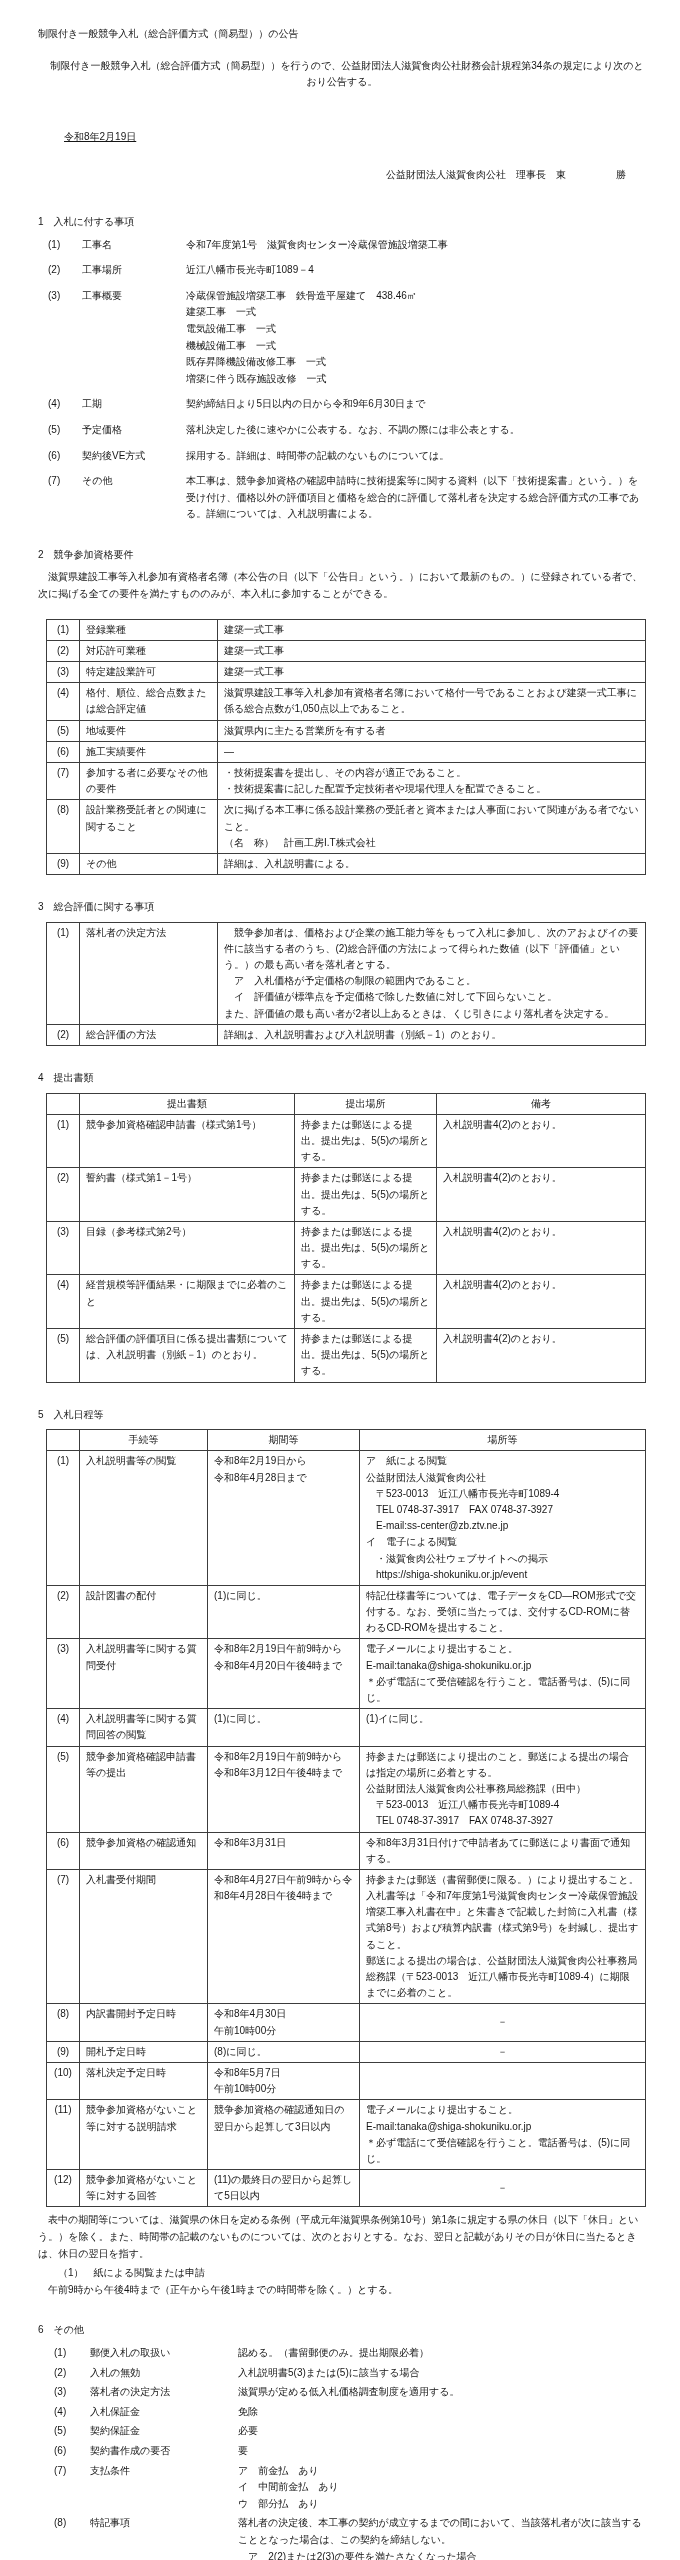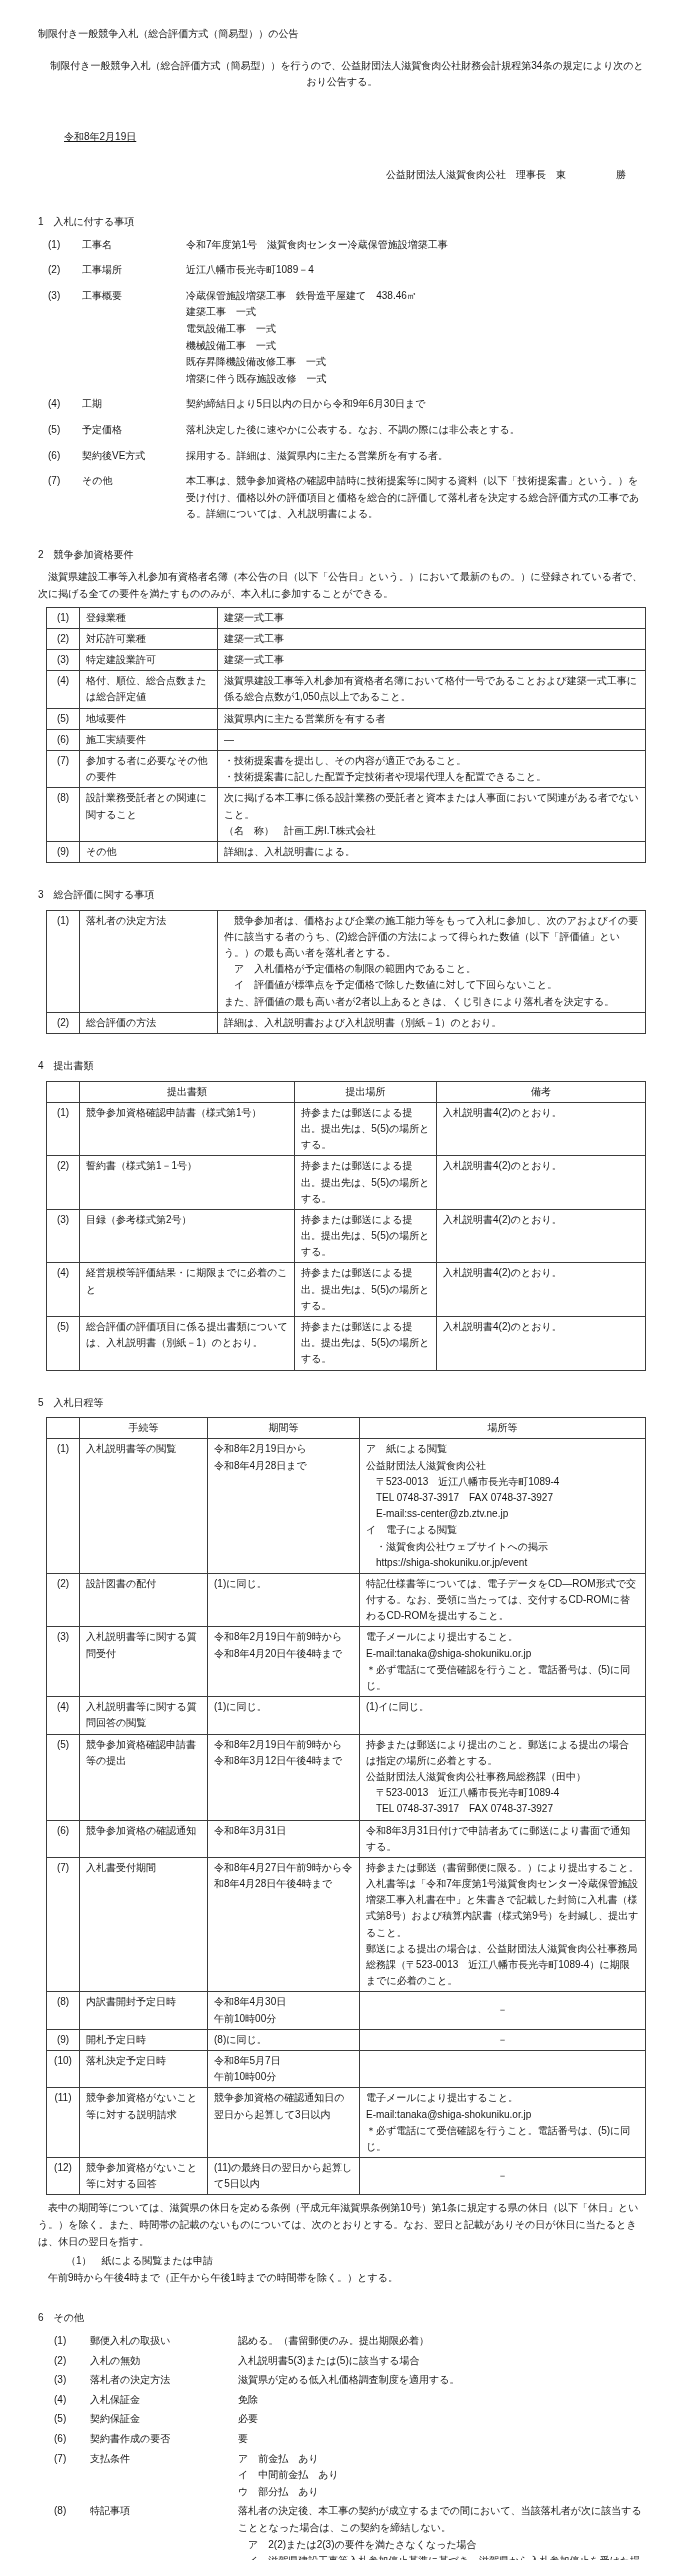--- a/index.html
+++ b/index.html
@@ -10,41 +10,41 @@
     font-size:10px;line-height:1.66;
     padding:26px 34px 0 38px;overflow:hidden;
   }
   .ml{white-space:pre-line;}
   .title{margin-bottom:15px;}
   .intro{margin-bottom:38px;text-align:center;}
   .date{margin-left:26px;margin-bottom:22px;text-decoration:underline;}
   .issuer{text-align:right;margin-right:20px;margin-bottom:30px;}
   .sec{margin-top:24px;}
   .sec-h{margin-bottom:6px;}
-  .sec-intro{margin-bottom:4px;}
+  .sec-intro{margin-bottom:16px;}
   
   .kv{padding-left:10px;}
   .kvr{display:grid;grid-template-columns:34px 104px 1fr;margin-bottom:9px;}
   .kv6{padding-left:16px;}
   .kv6 .kvr{grid-template-columns:36px 148px 1fr;margin-bottom:3px;}
   .kno{text-align:left;}
   
   .tbl{border-collapse:collapse;table-layout:fixed;width:600px;margin:3px 0 0 8px;}
   .tbl td,.tbl th{border:1px solid #3c3c3c;padding:2px 6px;vertical-align:top;text-align:left;font-weight:normal;line-height:1.62;}
   .tbl th{text-align:center;}
   .tbl .no{text-align:center;padding-left:1px;padding-right:1px;}
   .tbl .c{text-align:center;vertical-align:middle;}
   .c-no{width:33px;}
   .c-lab{width:138px;}
   .c-doc{width:215px;}
   .c-pl{width:142px;}
   .c-proc{width:128px;}
   .c-per{width:152px;}
   .note{margin-top:5px;}
-  .note-sub{margin-left:28px;margin-top:3px;}
+  .note-sub{margin-left:20px;margin-top:3px;}
   .note-sub2{margin-left:10px;}
 </style>
 </head>
 <body>
 
 <div class="page">
 
   <div class="title">制限付き一般競争入札（総合評価方式（簡易型））の公告</div>
   <div class="intro ml">　制限付き一般競争入札（総合評価方式（簡易型））を行うので、公益財団法人滋賀食肉公社財務会計規程第34条の規定により次のとおり公告する。</div>
   <div class="date">令和8年2月19日</div>
@@ -79,21 +79,21 @@
           <span class="ml">契約締結日より5日以内の日から令和9年6月30日まで</span>
         </div>
       <div class="kvr">
           <span class="kno">(5)</span>
           <span>予定価格</span>
           <span class="ml">落札決定した後に速やかに公表する。なお、不調の際には非公表とする。</span>
         </div>
       <div class="kvr">
           <span class="kno">(6)</span>
           <span>契約後VE方式</span>
-          <span class="ml">採用する。詳細は、滋賀県内に主たる営業所を有する者。</span>
+          <span class="ml">採用する。詳細は、時間帯の記載のないものについては。</span>
         </div>
       <div class="kvr">
           <span class="kno">(7)</span>
           <span>その他</span>
           <span class="ml">本工事は、競争参加資格の確認申請時に技術提案等に関する資料（以下「技術提案書」という。）を受け付け、価格以外の評価項目と価格を総合的に評価して落札者を決定する総合評価方式の工事である。詳細については、入札説明書による。</span>
         </div>
     </div>
   </div>
 
   <div class="sec">

